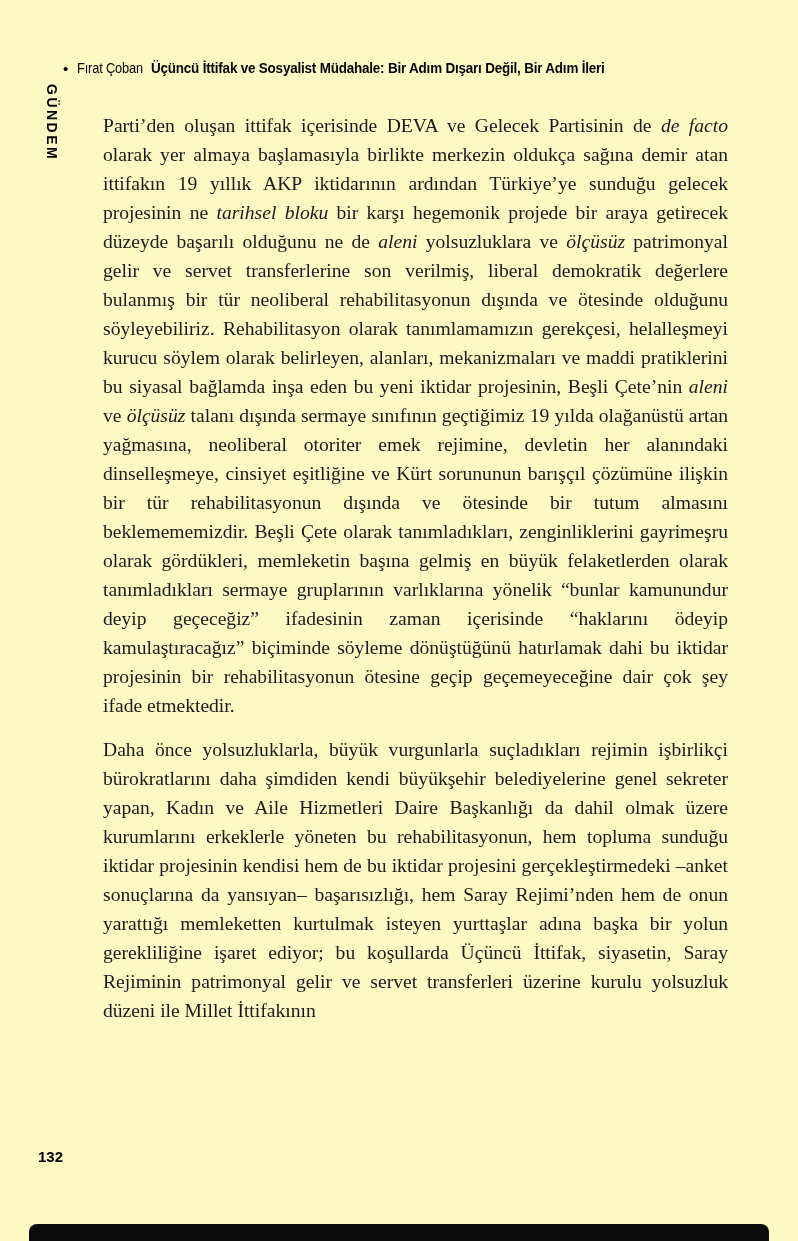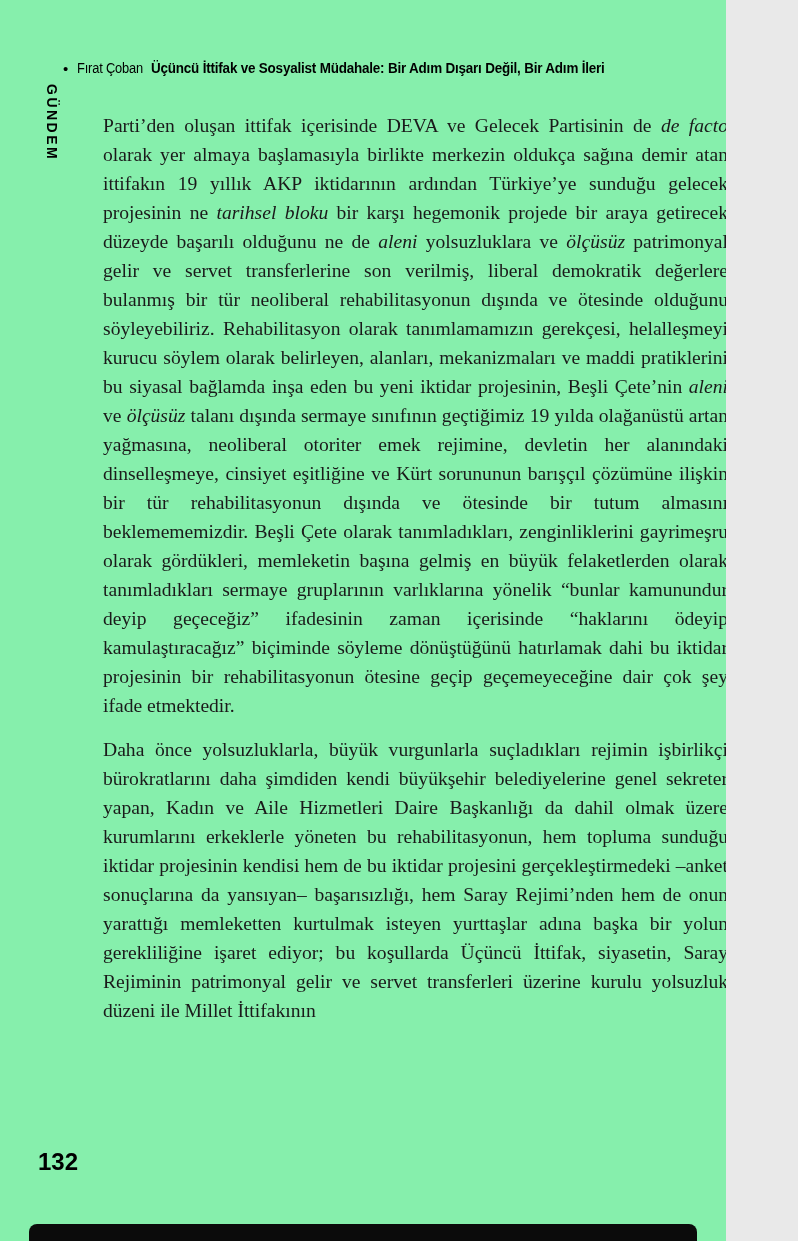--- a/index.html
+++ b/index.html
@@ -1,19 +1,19 @@
 <!DOCTYPE html>
 <html lang="tr"><head>
 <meta charset="utf-8">
 <style>
   html,body{margin:0;padding:0;background:#e9e9e9;}
   .page{
     position:relative;
-    width:726px;height:1241px;
-    background:#86efac;
+    width:798px;height:1241px;
+    background:#fef9c3;
     overflow:hidden;
     font-family:"Liberation Serif", serif;
     color:#161616;
   }
   
   .running-header{
     position:absolute;
     top:60px;left:63px;right:36px;
     font-family:"Liberation Sans", sans-serif;
     font-size:14px;
@@ -66,21 +66,21 @@
     margin:15px 0 14px 0;
     text-align:justify;
   }
   .body-text em{font-style:italic;}
   
   .page-number{
     position:absolute;
     left:38px;top:1148px;
     font-family:"Liberation Sans", sans-serif;
     font-weight:700;
-    font-size:24px;
+    font-size:15px;
     color:#000;
   }
   
   .bottom-bar{
     position:absolute;
     left:29px;right:29px;bottom:0;
     height:17px;
     background:#0b0b0b;
     border-radius:8px 8px 0 0;
   }

